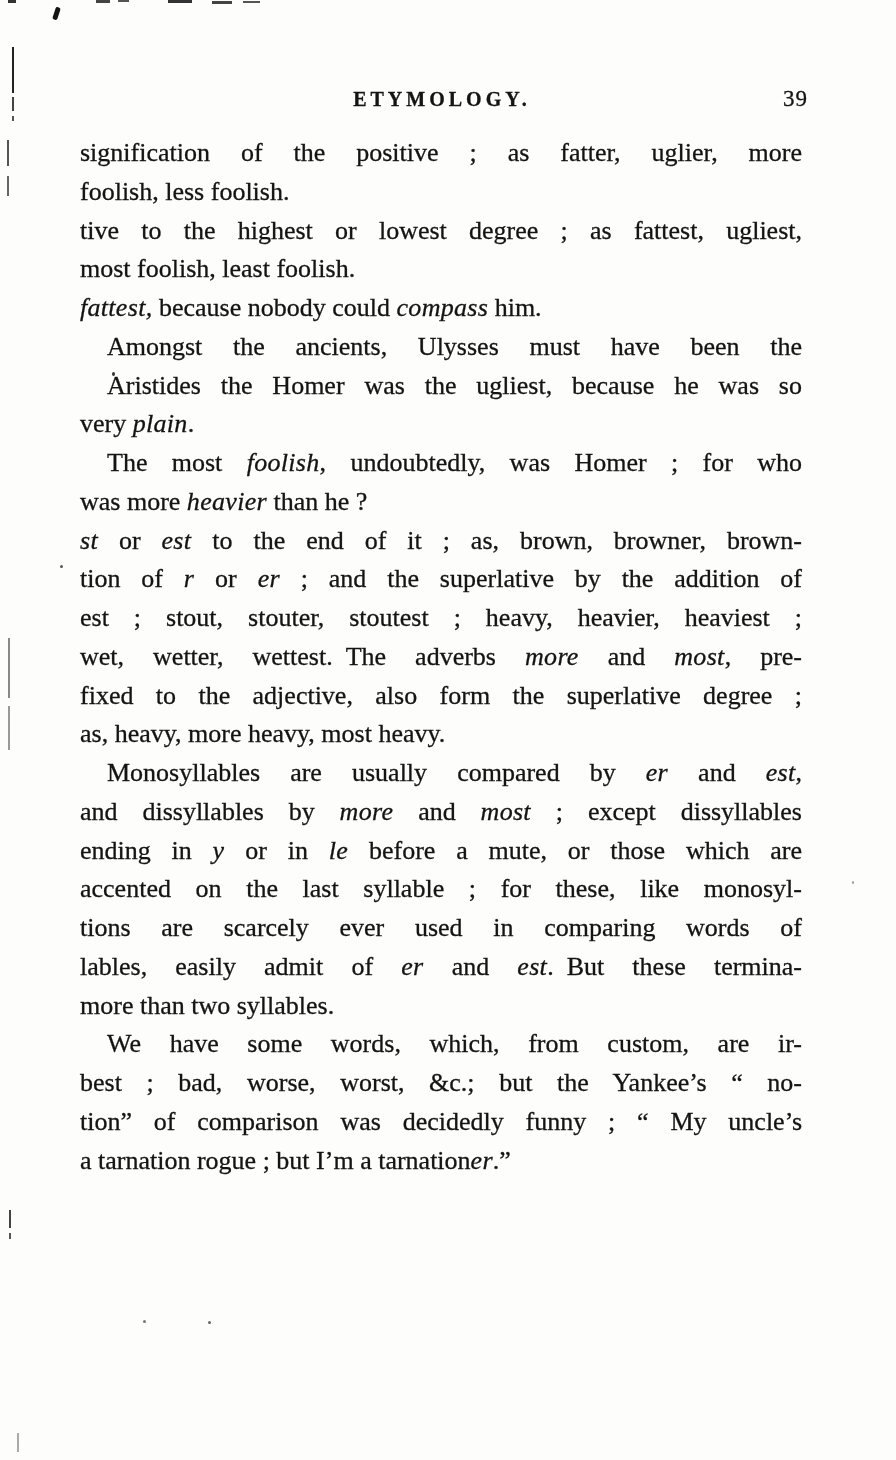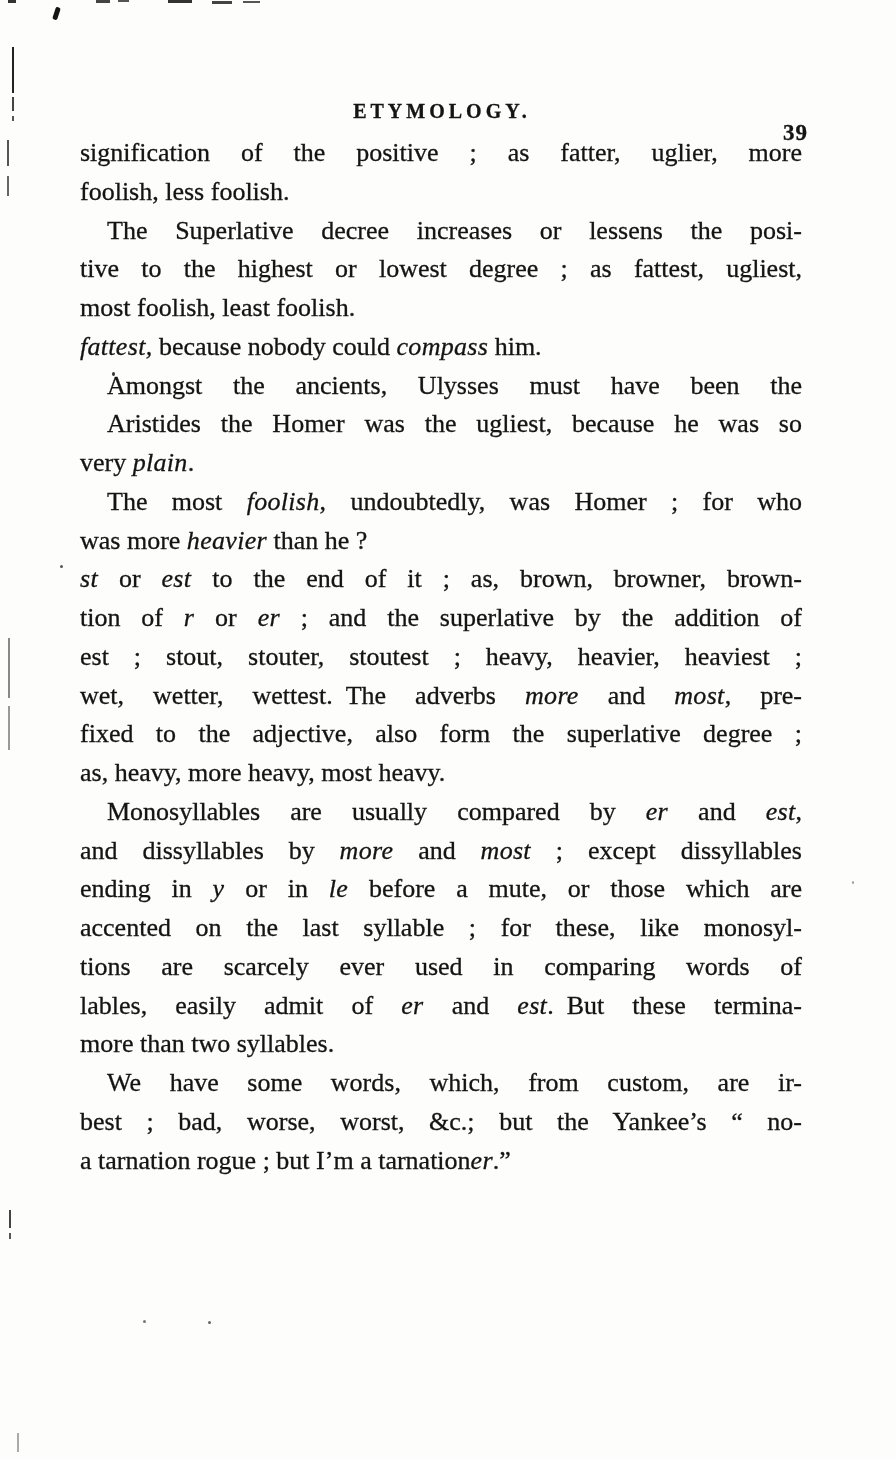--- a/index.html
+++ b/index.html
@@ -20,30 +20,28 @@
     width: 724px;
     height: 32px;
   }
   .running-title {
     position: absolute;
     left: 0; right: 0;
     text-align: center;
     font-size: 20px;
     font-weight: bold;
     letter-spacing: 4px;
-    margin-top: 12px;
   }
   .page-number {
     position: absolute;
     right: -4px;
     top: -2px;
     font-size: 23px;
-    font-weight: bold;
+    font-weight: normal;
     letter-spacing: 1px;
-    margin-top: 34px;
   }
   .text-block {
     position: absolute;
     left: 80px;
     top: 134px;
     width: 722px;
     font-size: 26px;
     line-height: 38.75px;
   }
   .line {
@@ -61,21 +59,20 @@
 <div class="page">
 
   <div class="header">
     <span class="running-title">ETYMOLOGY.</span>
     <span class="page-number">39</span>
   </div>
 
   <div class="text-block" id="text-block">
       <div class="line">signification of the positive ; as fatter, uglier, more</div>
       <div class="line end">foolish, less foolish.</div>
-      <div class="line indent">The Superlative decree increases or lessens the posi-</div>
       <div class="line">tive to the highest or lowest degree ; as fattest, ugliest,</div>
       <div class="line end">most foolish, least foolish.</div>
       <div class="line end"><i>fattest,</i> because nobody could <i>compass</i> him.</div>
       <div class="line indent">Amongst the ancients, Ulysses must have been the</div>
       <div class="line indent">Aristides the Homer was the ugliest, because he was so</div>
       <div class="line end">very <i>plain</i>.</div>
       <div class="line indent">The most <i>foolish</i>, undoubtedly, was Homer ; for who</div>
       <div class="line end">was more <i>heavier</i> than he ?</div>
       <div class="line"><i>st</i> or <i>est</i> to the end of it ; as, brown, browner, brown-</div>
       <div class="line">tion of <i>r</i> or <i>er</i> ; and the superlative by the addition of</div>
@@ -85,20 +82,21 @@
       <div class="line end">as, heavy, more heavy, most heavy.</div>
       <div class="line indent">Monosyllables are usually compared by <i>er</i> and <i>est</i>,</div>
       <div class="line">and dissyllables by <i>more</i> and <i>most</i> ; except dissyllables</div>
       <div class="line">ending in <i>y</i> or in <i>le</i> before a mute, or those which are</div>
       <div class="line">accented on the last syllable ; for these, like monosyl-</div>
       <div class="line">tions are scarcely ever used in comparing words of</div>
       <div class="line">lables, easily admit of <i>er</i> and <i>est</i>. But these termina-</div>
       <div class="line end">more than two syllables.</div>
       <div class="line indent">We have some words, which, from custom, are ir-</div>
       <div class="line">best ; bad, worse, worst, &amp;c.; but the Yankee’s “ no-</div>
+      <div class="line">tion” of comparison was decidedly funny ; “ My uncle’s</div>
       <div class="line end">a tarnation rogue ; but I’m a tarnation<i>er</i>.”</div>
     </div>
 
   <div class="m" style="left:54px;top:7px;width:5px;height:13px;background:#151515;border-radius:2px;transform:rotate(18deg);"></div>
   <div class="m" style="left:8px;top:0;width:8px;height:3px;background:#333;"></div>
   <div class="m" style="left:96px;top:0;width:14px;height:3px;background:#444;"></div>
   <div class="m" style="left:118px;top:0;width:11px;height:2px;background:#555;"></div>
   <div class="m" style="left:168px;top:0;width:24px;height:3px;background:#333;"></div>
   <div class="m" style="left:212px;top:1px;width:20px;height:3px;background:#444;"></div>
   <div class="m" style="left:243px;top:1px;width:17px;height:2px;background:#555;"></div>

